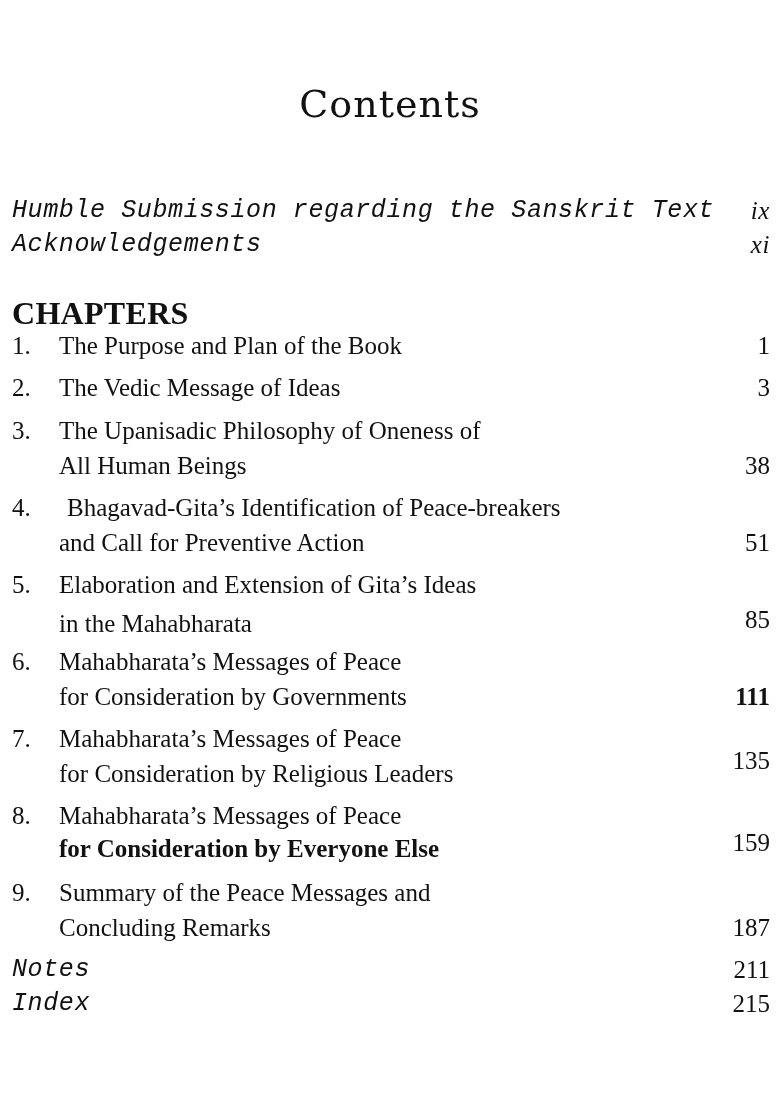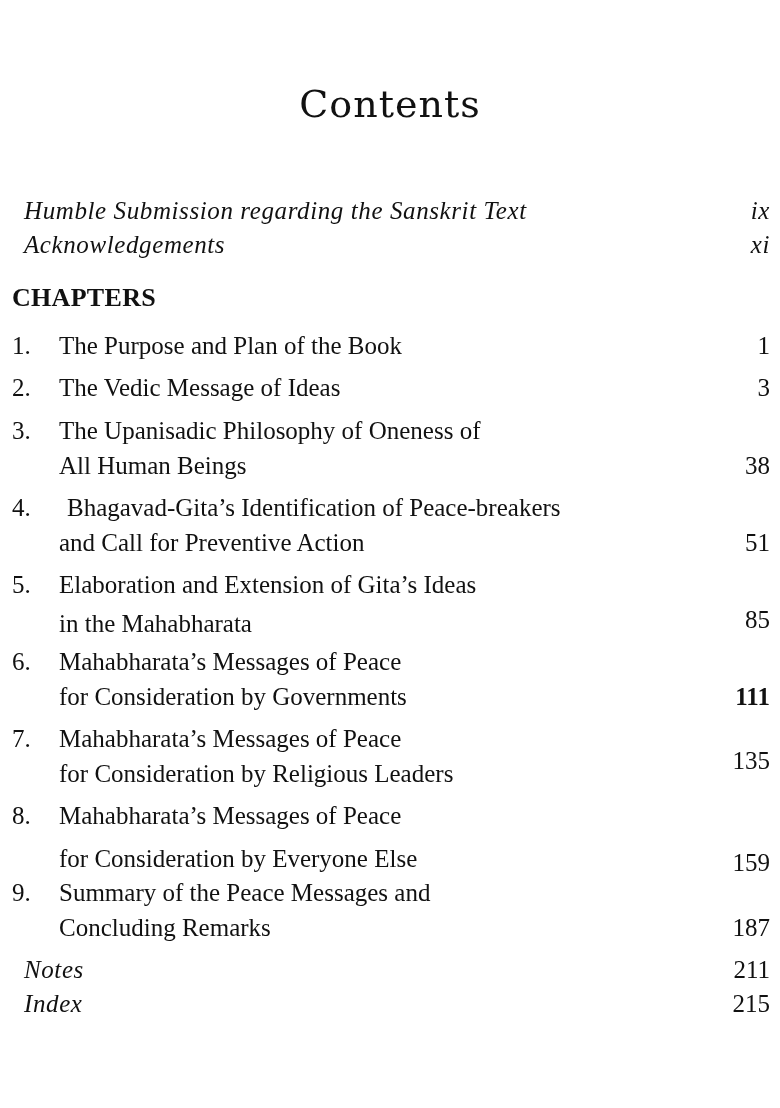--- a/index.html
+++ b/index.html
@@ -1,24 +1,24 @@
 <!DOCTYPE html>
 <html><head>
 <meta charset="utf-8">
 <style>
   html, body { margin:0; padding:0; background:#ffffff; }
   body { width:780px; height:1108px; position:relative; overflow:hidden;
          font-family:"Liberation Serif", "DejaVu Serif", serif; color:#111; }
   .title { position:absolute; left:0; width:780px; top:82px; text-align:center;
            font-size:38px; letter-spacing:1px; font-family:"DejaVu Serif", serif; font-weight:normal; }
   .row { position:absolute; left:12px; right:10px; font-size:25px; line-height:34px; }
-  .row .label { position:absolute; left:12px; white-space:nowrap; }
+  .row .label { position:absolute; left:0; white-space:nowrap;font-family:Liberation Mono, monospace; }
   .row .page { position:absolute; right:0; text-align:right; white-space:nowrap; }
   .italic { font-style:italic; letter-spacing:0.6px; }
-  .heading { position:absolute; left:12px; top:283px; font-size:26px; font-weight:bold; letter-spacing:0.3px; }
+  .heading { position:absolute; left:12px; top:295px; font-size:32px; font-weight:bold; letter-spacing:0.3px; }
   .chap { position:absolute; left:12px; right:10px; font-size:25px; }
   .chap .num { position:absolute; left:0; width:46px; }
   .chap .l1, .chap .l2 { position:absolute; left:47px; white-space:nowrap; line-height:34px; }
   .chap .page { position:absolute; right:0; line-height:34px; }
 </style>
 </head>
 <body>
 
 <div class="title">Contents</div>
 
@@ -69,22 +69,22 @@
 </div>
 <div class="chap" style="top:722px;">
   <span class="num" style="line-height:34px;">7.</span>
   <span class="l1" style="top:0;">Mahabharata’s Messages of Peace</span>
   <span class="l2" style="top:35px;">for Consideration by Religious Leaders</span>
   <span class="page" style="top:22px;margin-left:42px;">135</span>
 </div>
 <div class="chap" style="top:799px;">
   <span class="num" style="line-height:34px;">8.</span>
   <span class="l1" style="top:0;">Mahabharata’s Messages of Peace</span>
-  <span class="l2" style="top:43px;">for Consideration by Everyone Else</span>
-  <span class="page" style="top:47px;font-family:Liberation Serif, serif;">159</span>
+  <span class="l2" style="top:33px;font-weight:bold;">for Consideration by Everyone Else</span>
+  <span class="page" style="top:27px;font-family:Liberation Serif, serif;">159</span>
 </div>
 <div class="chap" style="top:876px;">
   <span class="num" style="line-height:34px;">9.</span>
   <span class="l1" style="top:0;">Summary of the Peace Messages and</span>
   <span class="l2" style="top:35px;">Concluding Remarks</span>
   <span class="page" style="top:35px;">187</span>
 </div>
 
 <div class="row" style="top:953px;">
   <span class="label italic">Notes</span>

